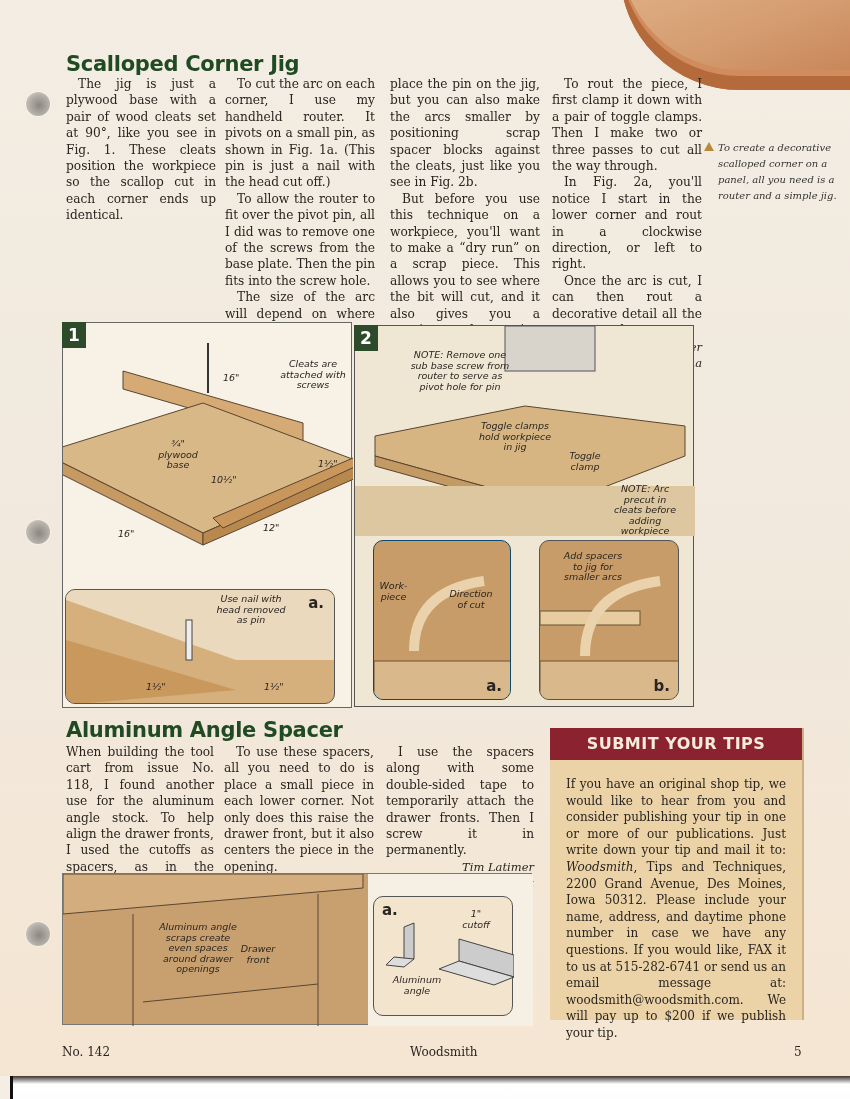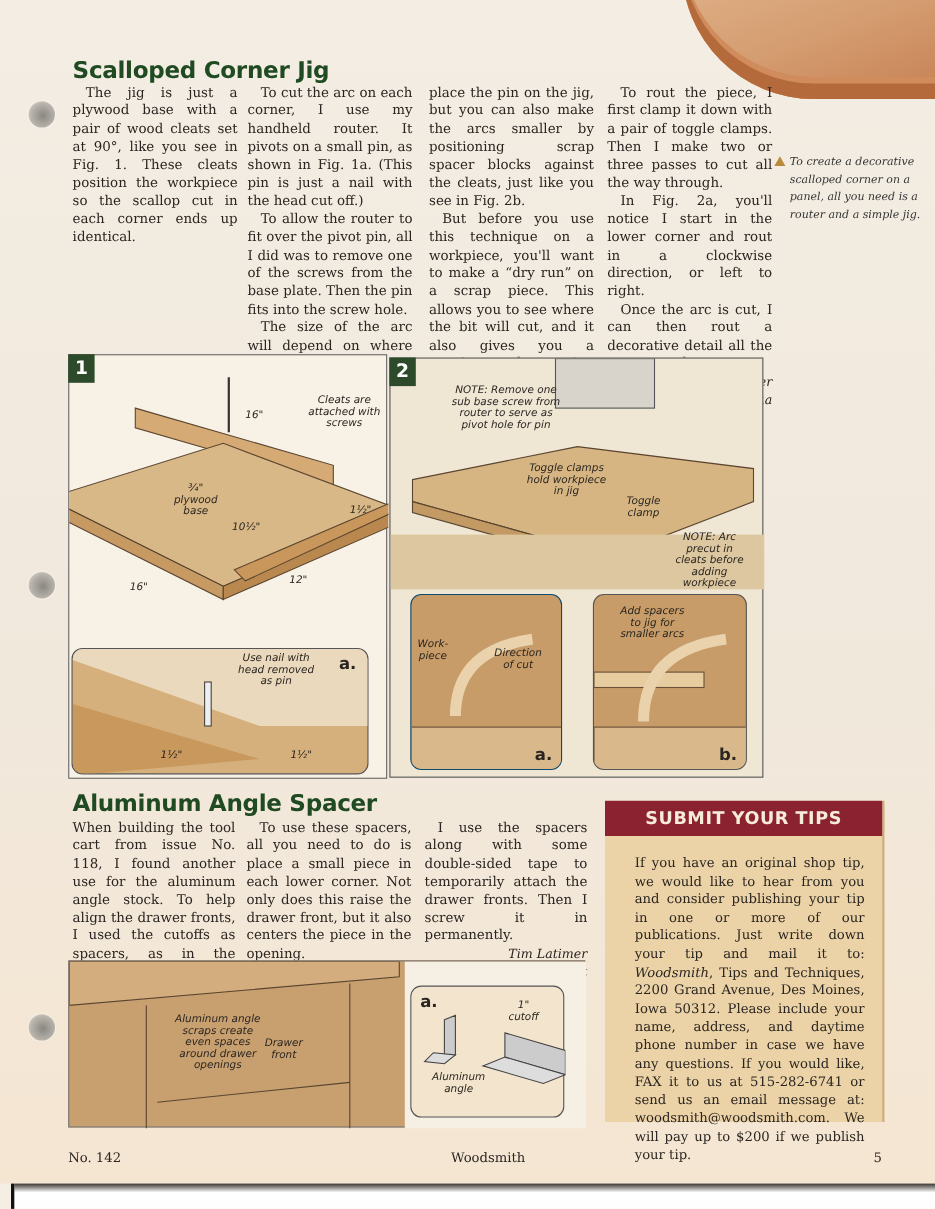--- a/index.html
+++ b/index.html
@@ -72,21 +72,21 @@
   .tips {
     position: absolute; left: 550px; top: 728px; width: 254px; height: 292px;
     background: #ecd3a7; border-right: 2px solid #cbb083;
   }
   .tips-head {
     height: 32px; background: #8b2230; color: #f6ecd8;
     font-family: "DejaVu Sans", "Liberation Sans", sans-serif; font-weight: bold;
     font-size: 16px; text-align: center; line-height: 32px; letter-spacing: 0.5px;
   }
   .tips-body {
-    padding: 16px 16px 0 27px; font-size: 12px; line-height: 16.6px;
+    padding: 16px 16px 0 16px; font-size: 12px; line-height: 16.6px;
     text-align: justify; color: #2a2520;
   }
   .footer {
     position: absolute; top: 1045px; font-size: 12px; color: #2a2520;
   }
 </style>
 </head>
 <body>
 
 <div class="page">

